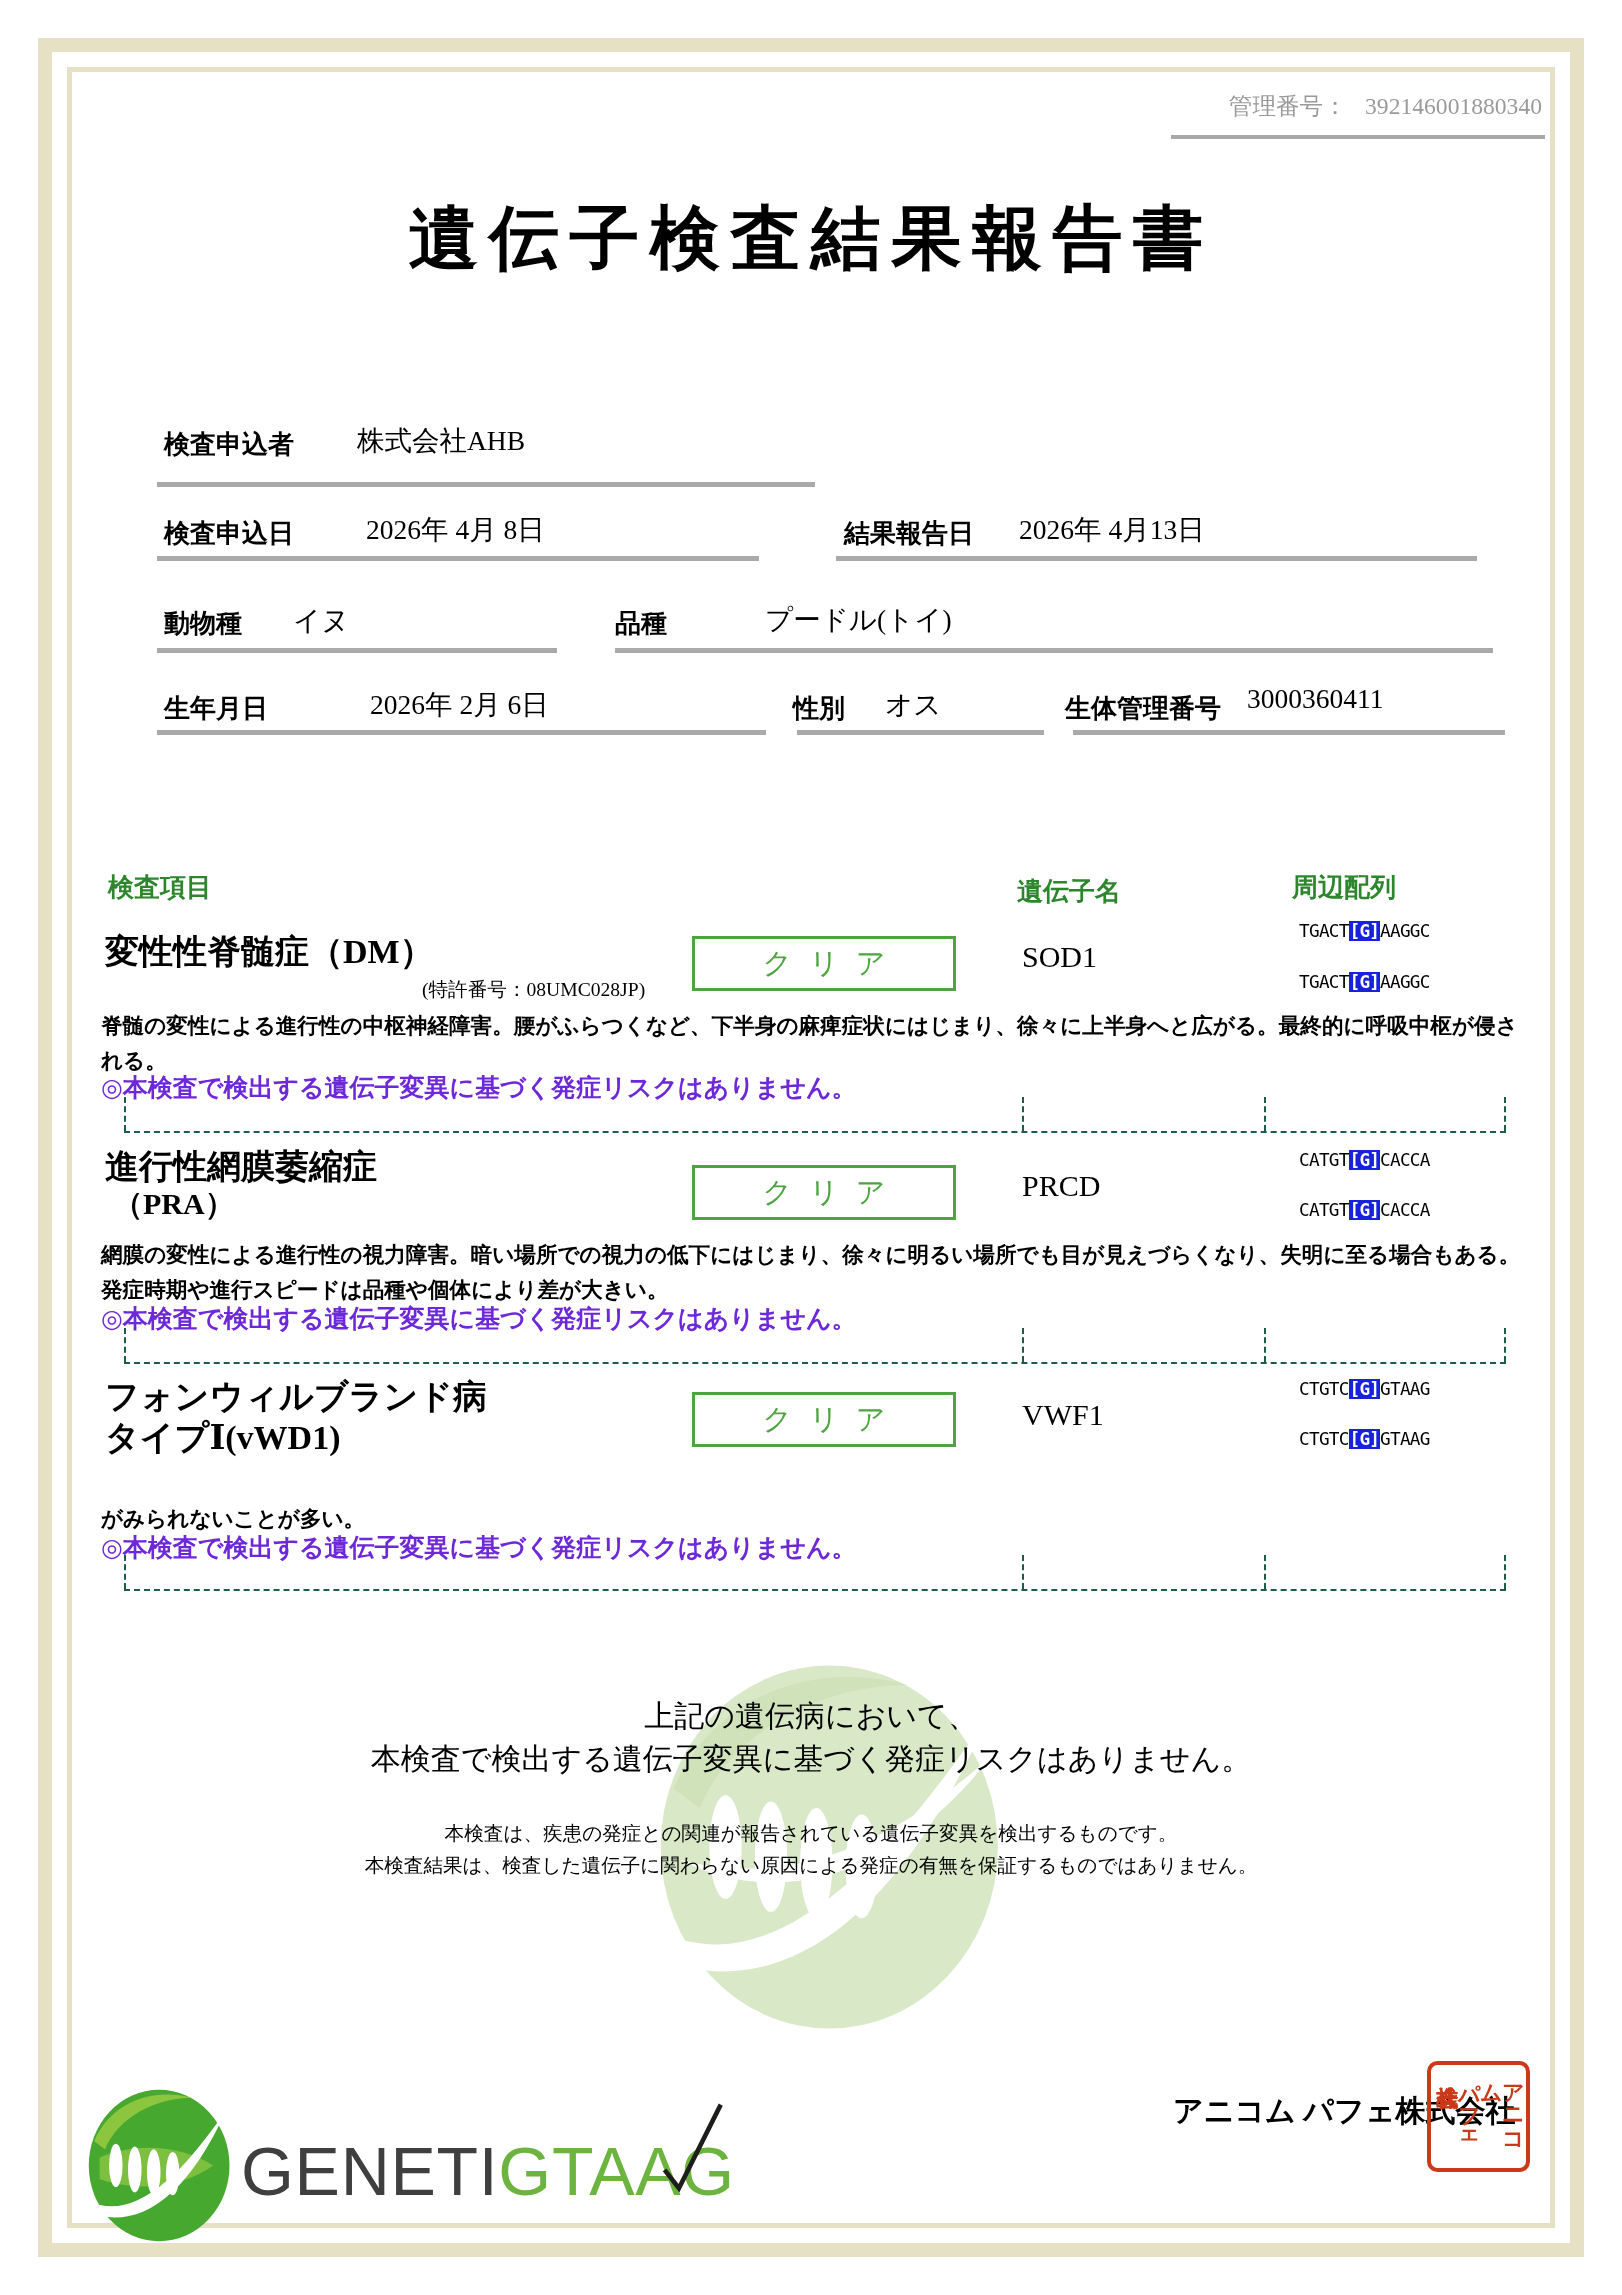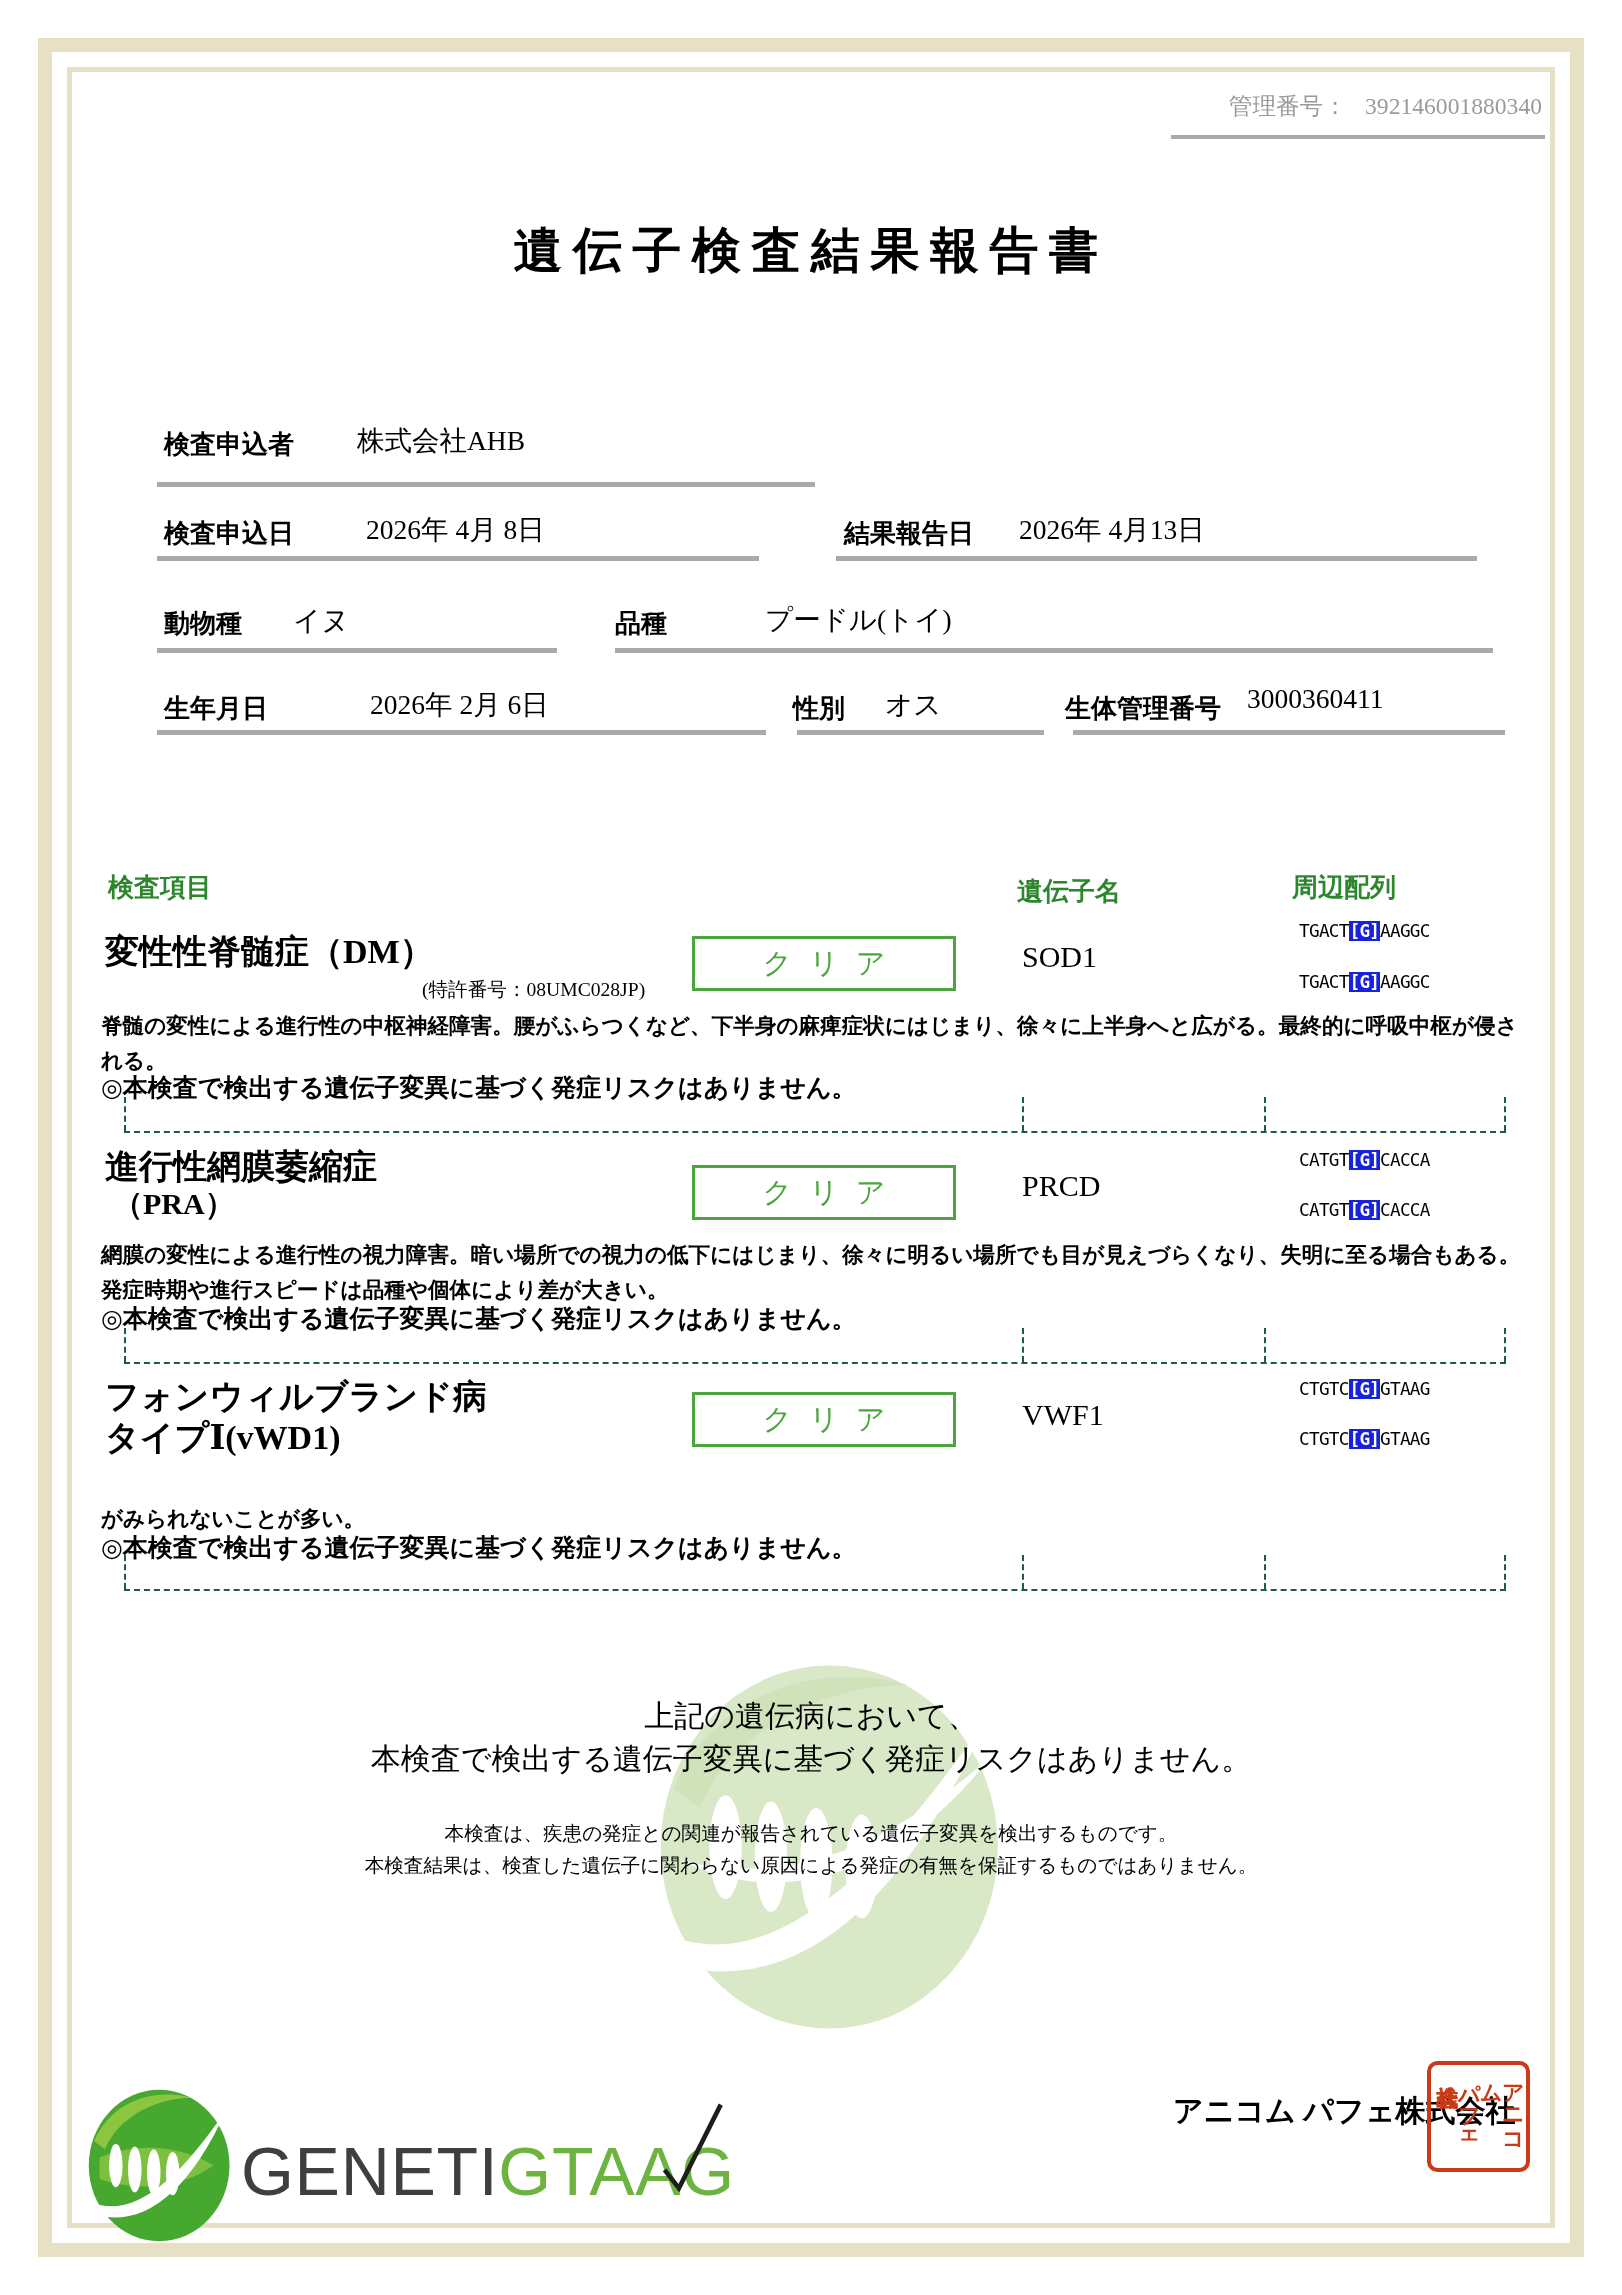--- a/index.html
+++ b/index.html
@@ -5,42 +5,42 @@
   html,body{margin:0;padding:0;background:#ffffff;}
   #page{position:relative;width:1622px;height:2295px;background:#ffffff;overflow:hidden;
         font-family:"Liberation Serif","DejaVu Serif",serif;color:#000;}
   .frame-outer{position:absolute;left:38px;top:38px;right:38px;bottom:38px;border:14.4px solid #e6e0c4;}
   .frame-inner{position:absolute;left:67px;top:67px;right:67px;bottom:67px;border:5.9px solid #e6e0c4;}
 
   .mgmt{position:absolute;top:90px;right:80px;color:#9a9a9a;font-size:23.6px;white-space:nowrap;}
   .mgmt .num{margin-left:18.3px;}
   .mgmt-underline{position:absolute;top:135px;left:1171px;width:374px;height:3.9px;background:#a9a9a9;}
 
-  .title{position:absolute;top:218px;left:0;width:100%;text-align:center;
-         font-size:49px;font-weight:bold;letter-spacing:10.5px;white-space:nowrap;}
+  .title{position:absolute;top:192px;left:0;width:100%;text-align:center;
+         font-size:70px;font-weight:bold;letter-spacing:10.5px;white-space:nowrap;}
 
   .label{position:absolute;font-weight:bold;font-size:26px;white-space:nowrap;}
   .value{position:absolute;font-size:27.5px;white-space:nowrap;}
   .uline{position:absolute;height:4.6px;background:#aaaaaa;}
 
   .thead{position:absolute;color:#2d862d;font-weight:bold;font-size:26px;white-space:nowrap;}
 
   .dname{position:absolute;font-weight:bold;font-size:34px;white-space:nowrap;}
   .dname2{position:absolute;font-weight:bold;font-size:30px;white-space:nowrap;}
   .patent{position:absolute;font-size:19.6px;white-space:nowrap;}
   .clear-btn{position:absolute;left:692px;width:258px;height:49px;border:3.3px solid #4ca53e;
              display:flex;align-items:center;justify-content:center;color:#4ca53e;
              font-size:29px;letter-spacing:17px;text-indent:17px;}
   .gene{position:absolute;left:1022px;font-size:30px;white-space:nowrap;}
   .seq{position:absolute;left:1299px;font-family:"DejaVu Sans Mono","Liberation Mono",monospace;
        font-size:17.7px;letter-spacing:-0.7px;white-space:nowrap;}
   .seq .var{background:#1822dd;color:#ffffff;font-weight:bold;padding:0 0.7px;}
 
   .desc{position:absolute;left:101px;width:1440px;font-size:21.6px;font-weight:bold;white-space:nowrap;}
-  .risk{position:absolute;left:101px;color:#000000;font-weight:bold;font-size:25px;white-space:nowrap;}
+  .risk{position:absolute;left:101px;color:#6d28d9;font-weight:bold;font-size:25px;white-space:nowrap;}
 
   .sep{position:absolute;left:124px;width:1382px;height:0;border-bottom:2.6px dashed #1d5c48;}
   .tick{position:absolute;width:0;height:34px;border-left:2.6px dashed #1d5c48;}
 
   .sans{font-family:"Liberation Sans","DejaVu Sans",sans-serif;}
   .sum{position:absolute;left:0;width:100%;text-align:center;font-size:30px;}
   .note{position:absolute;left:0;width:100%;text-align:center;font-size:19.6px;}
 
   .watermark{position:absolute;left:618px;top:1659px;width:429px;height:376px;}
 

